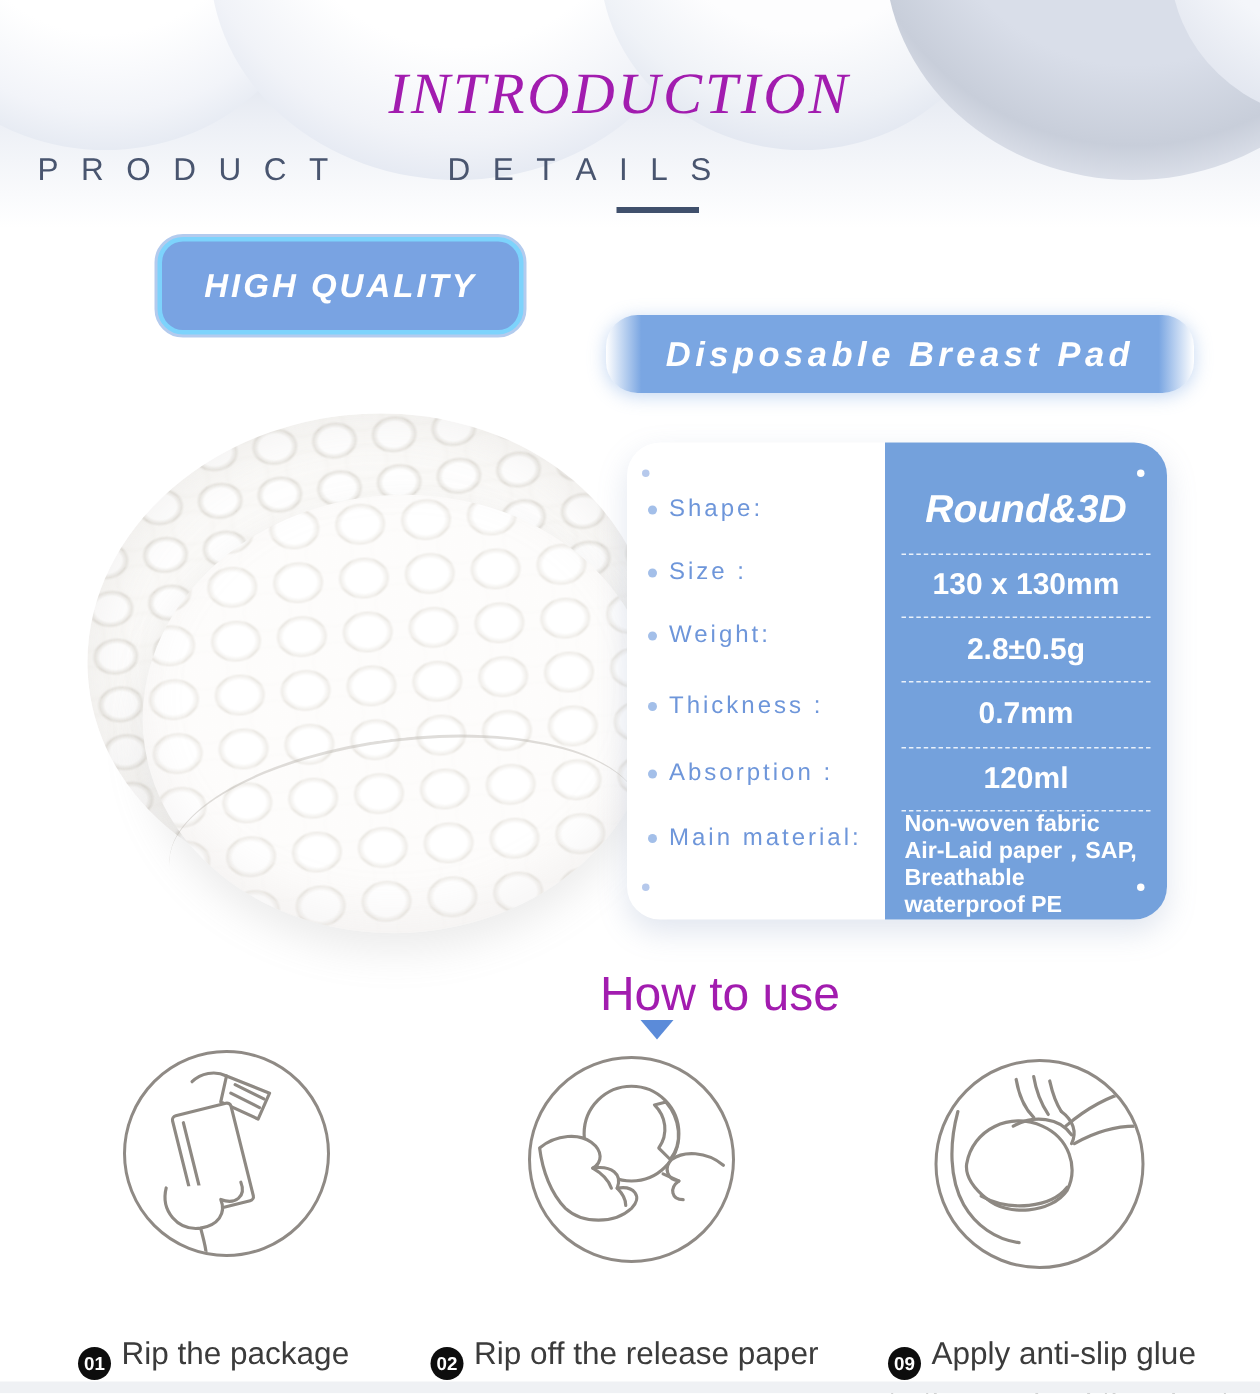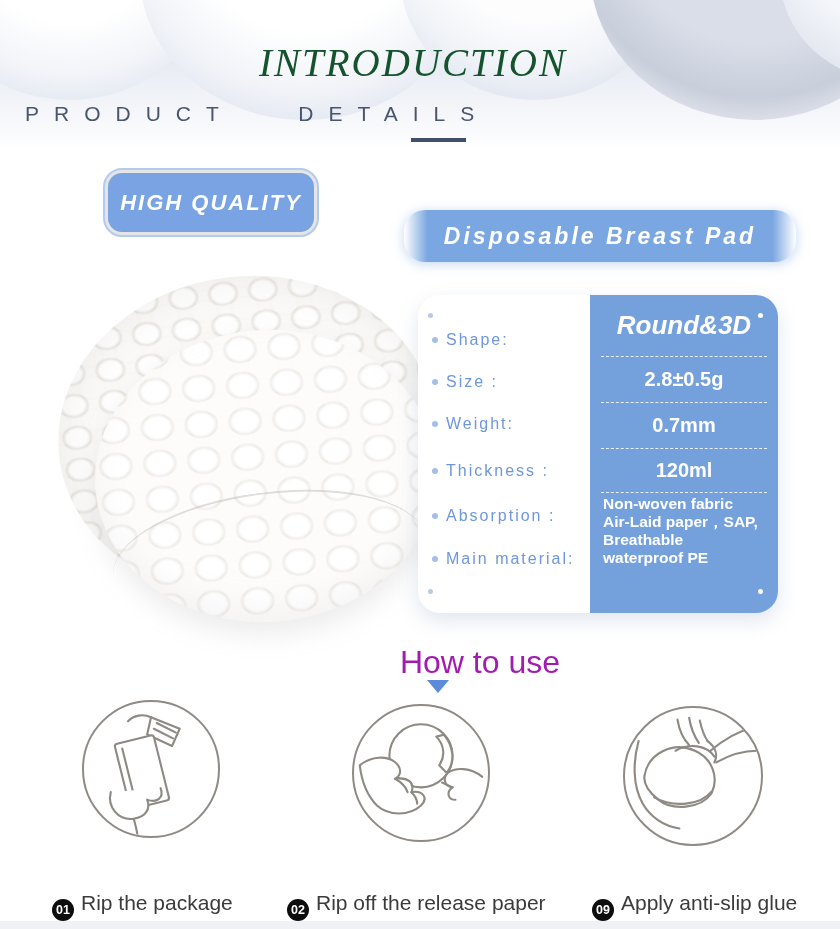--- a/index.html
+++ b/index.html
@@ -23,28 +23,28 @@
            background:radial-gradient(circle at 50% 30%,#f4f6fa 50%,#e3e7f0 78%);}
   #gloss-left{left:-30px;top:-42px;width:150px;height:120px;border-radius:12px;
            transform:rotate(18deg);opacity:.95;
            background:linear-gradient(135deg,#ffffff,#eef0f6 55%,#dde2ee);}
   #fold-right{left:705px;top:-64px;width:175px;height:130px;border-radius:8px;
            transform:rotate(-24deg);opacity:.8;
            background:linear-gradient(120deg,#f1f3f8,#ccd2e0);}
 
   #intro-title{left:13px;top:40px;width:800px;text-align:center;
            font-family:"Liberation Serif",serif;font-style:italic;
-           font-size:39px;letter-spacing:2px;color:#14532d;}
+           font-size:39px;letter-spacing:2px;color:#a21caf;}
   #subtitle{left:25px;top:102px;width:800px;
            font-size:21px;letter-spacing:15px;word-spacing:44px;color:#49556f;}
   #subtitle-underline{left:411px;top:138px;width:55px;height:4px;background:#40506c;}
 
   
-  #hq-badge{left:103px;top:168px;width:216px;height:69px;border:2px solid #b3cbee;
-           border-radius:19px;background:#e5e5e5;box-sizing:border-box;padding:3px;}
+  #hq-badge{left:103px;top:156px;width:248px;height:69px;border:2px solid #b3cbee;
+           border-radius:19px;background:#7dd3fc;box-sizing:border-box;padding:3px;}
   #hq-inner{width:100%;height:100%;border-radius:14px;background:#79a3e2;
            display:flex;align-items:center;justify-content:center;
            color:#ffffff;font-size:22px;font-weight:bold;font-style:italic;letter-spacing:2px;}
   #product-banner{left:404px;top:210px;width:392px;height:52px;border-radius:21px;
            background:linear-gradient(90deg,rgba(122,166,226,0) 0%,#7aa6e2 6%,#7aa6e2 94%,rgba(122,166,226,0) 100%);
            box-shadow:0 2px 12px rgba(122,166,226,.45);
            display:flex;align-items:center;justify-content:center;
            color:#ffffff;font-size:23px;font-weight:bold;font-style:italic;letter-spacing:3px;}
 
   
@@ -70,21 +70,21 @@
            border-top:2px solid rgba(185,180,172,.45);transform:rotate(-7deg);z-index:3;}
 
   
   #spec-card{left:418px;top:295px;width:360px;height:318px;background:#ffffff;
            border-radius:22px;box-shadow:0 8px 20px rgba(120,140,180,.22);z-index:5;}
   .spec-label-row{left:14px;width:160px;display:flex;align-items:center;gap:8px;}
   .bullet{width:6px;height:6px;border-radius:50%;background:#a3bfe9;flex:0 0 auto;}
   .spec-label{color:#6e96da;font-size:16px;letter-spacing:2px;white-space:nowrap;}
   #blue-panel{left:172px;top:0;width:188px;height:318px;background:#74a1dc;
            border-radius:0 22px 22px 0;display:flex;flex-direction:column;
-           box-sizing:border-box;padding-top:0;}
+           box-sizing:border-box;padding-top:16px;}
   .value-cell{margin:0 11px;display:flex;align-items:center;justify-content:center;
            color:#ffffff;font-size:20px;font-weight:bold;box-sizing:border-box;}
   .value-sep{border-bottom:1.5px dashed rgba(255,255,255,.85);}
   #value-0{height:62px;font-size:26px;font-style:italic;}
   #value-1{height:44px;}
   #value-2{height:46px;}
   #value-3{height:46px;}
   #value-4{height:44px;}
   #value-5{height:76px;font-size:15.5px;font-weight:bold;line-height:18px;
            justify-content:flex-start;text-align:left;white-space:pre-line;padding-left:2px;}
@@ -165,20 +165,21 @@
       <span class="bullet"></span>
       <span class="spec-label">Thickness :</span>
     </div>
     <div class="abs spec-label-row" style="top:255px;">
       <span class="bullet"></span>
       <span class="spec-label">Main material:</span>
     </div>
 
     <div id="blue-panel" class="abs">
       <div id="value-0" class="value-cell value-sep">Round&amp;3D</div>
+      <div id="value-1" class="value-cell value-sep">130 x 130mm</div>
       <div id="value-2" class="value-cell value-sep">2.8±0.5g</div>
       <div id="value-3" class="value-cell value-sep">0.7mm</div>
       <div id="value-4" class="value-cell value-sep">120ml</div>
       <div id="value-5" class="value-cell">Non-woven fabric
 Air-Laid paper，SAP,
 Breathable waterproof PE</div>
     </div>
     <div class="abs deco-dot white" style="left:340px;top:18px;"></div>
     <div class="abs deco-dot white" style="left:340px;top:294px;"></div>
   </div>

